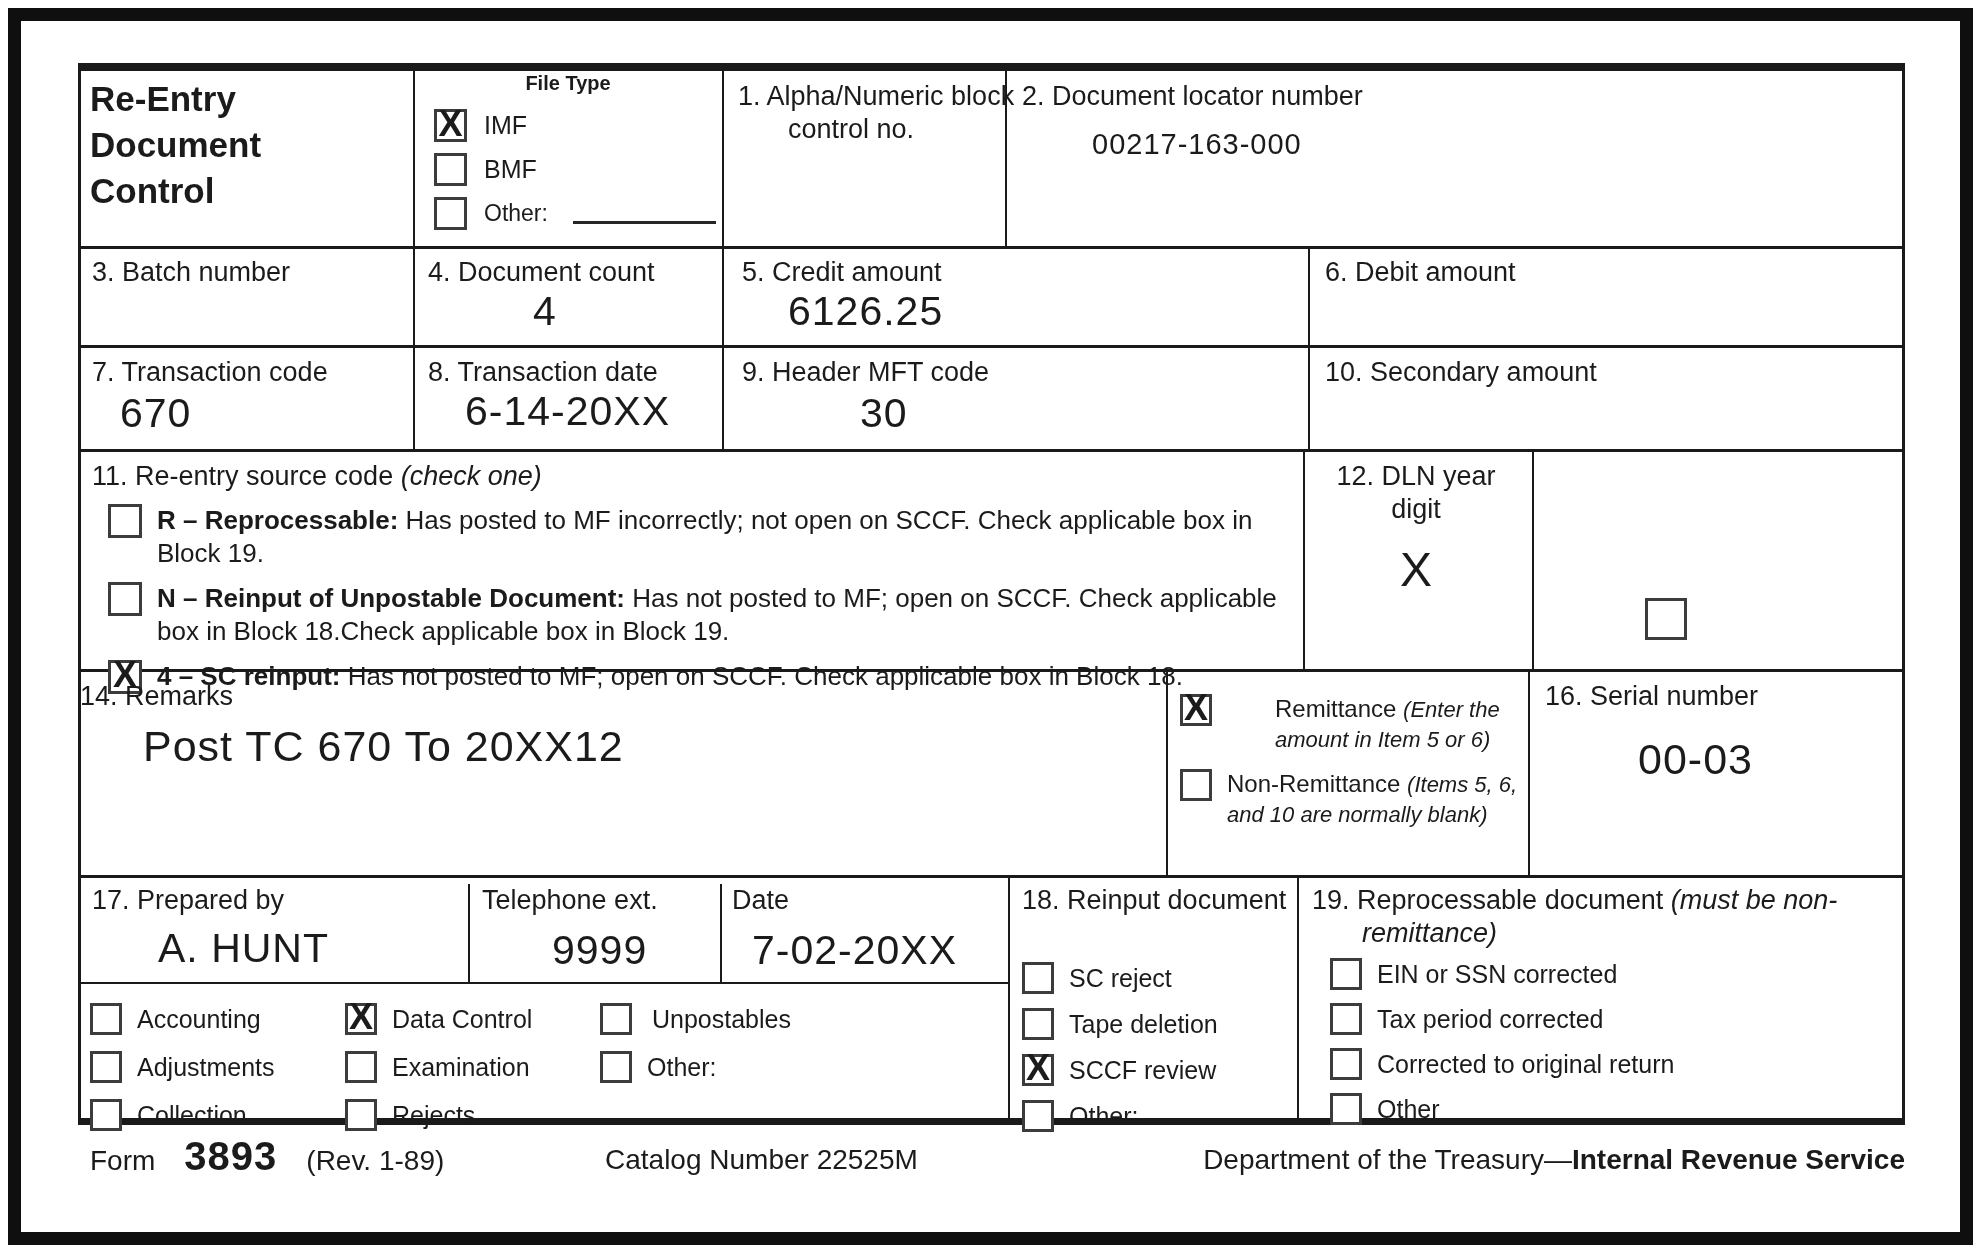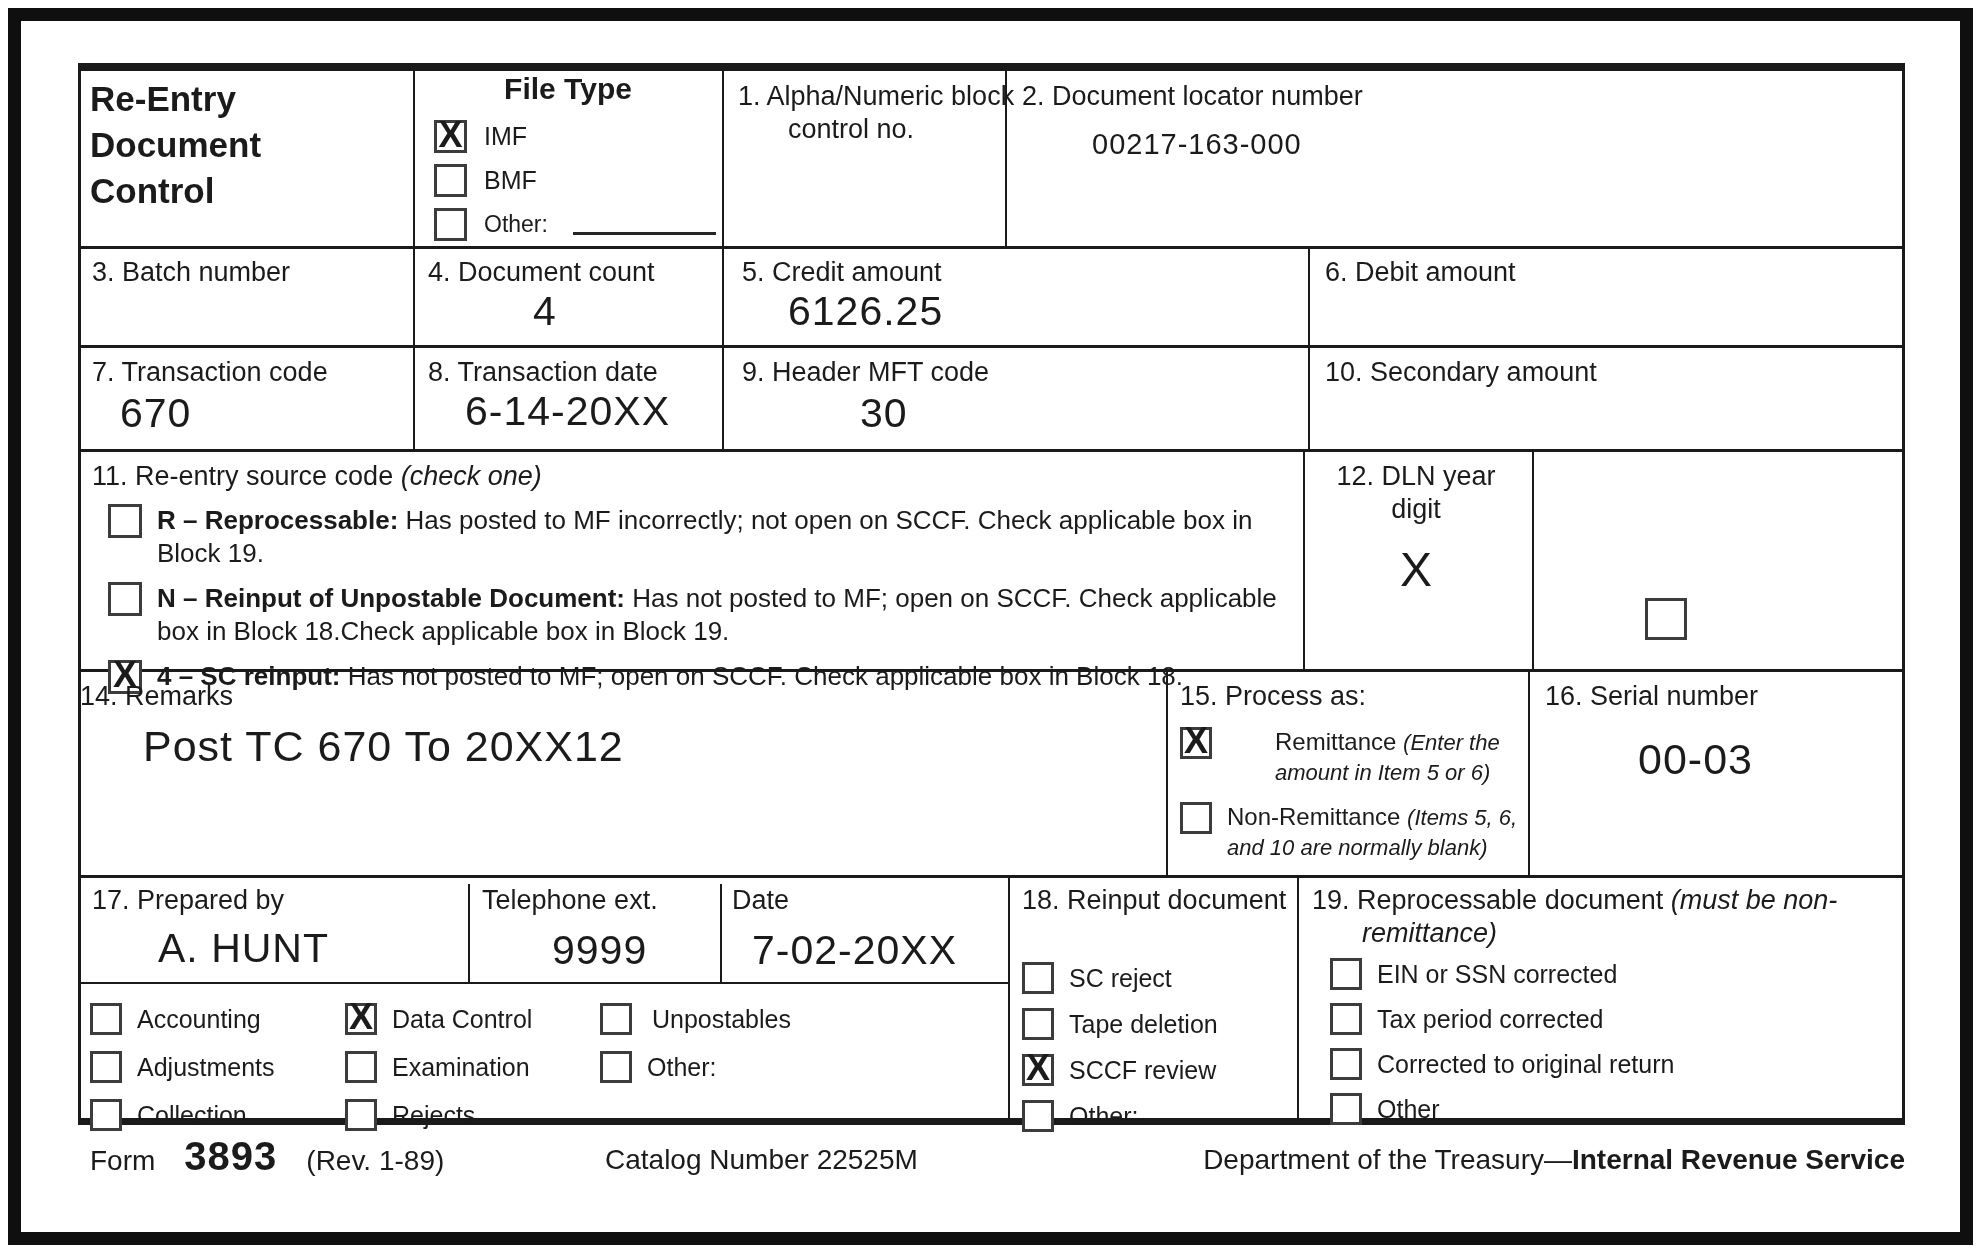--- a/index.html
+++ b/index.html
@@ -50,21 +50,21 @@
   <div class="vl" style="left:1166px;top:669px;width:2px;height:206px;"></div>
   <div class="vl" style="left:1528px;top:669px;width:2px;height:206px;"></div>
   <div class="vl" style="left:1008px;top:875px;width:2px;height:243px;"></div>
   <div class="vl" style="left:1297px;top:875px;width:2px;height:243px;"></div>
   <div class="vl" style="left:468px;top:884px;width:2px;height:98px;"></div>
   <div class="vl" style="left:720px;top:884px;width:2px;height:98px;"></div>
 
   <div class="abs b" style="left:90px;top:76px;width:270px;font-size:35px;line-height:1.32;">Re-Entry Document Control</div>
 
   <div class="abs" style="left:420px;top:72px;width:296px;">
-    <div class="b center" style="font-size:30px;">File Type</div>
+    <div class="b center" style="font-size:20px;">File Type</div>
     <div style="margin:14px 0 0 14px;">
       <div class="ftrow">
         <span class="cb">
             <span class="mark">X</span>
           </span>
         <span>IMF</span>
       </div>
       <div class="ftrow">
         <span class="cb">
             <span class="mark"></span>
@@ -138,21 +138,20 @@
   <div class="abs center" style="left:1316px;top:542px;width:200px;font-size:48px;">X</div>
 
   <span class="cb cb-lg abs" style="left:1645px;top:598px;">
       <span class="mark"></span>
     </span>
 
   <div class="abs label" style="left:80px;top:680px;">14.  Remarks</div>
   <div class="abs value" style="left:143px;top:722px;font-size:43px;">Post TC 670 To 20XX12</div>
 
   <div class="abs" style="left:1180px;top:680px;width:338px;">
-    <div class="label">15.  Process as:</div>
     <div class="optcol" style="margin-top:14px;gap:15px;">
       <div class="opt">
         <span class="cb" style="width:26px;height:26px;">
             <span class="mark">X</span>
           </span>
         <div style="font-size:24px;line-height:1.25;margin-left:48px;"><span>Remittance </span><span class="it" style="font-size:22px;">(Enter the amount in Item 5 or 6)</span></div>
       </div>
       <div class="opt">
         <span class="cb" style="width:26px;height:26px;">
             <span class="mark"></span>

